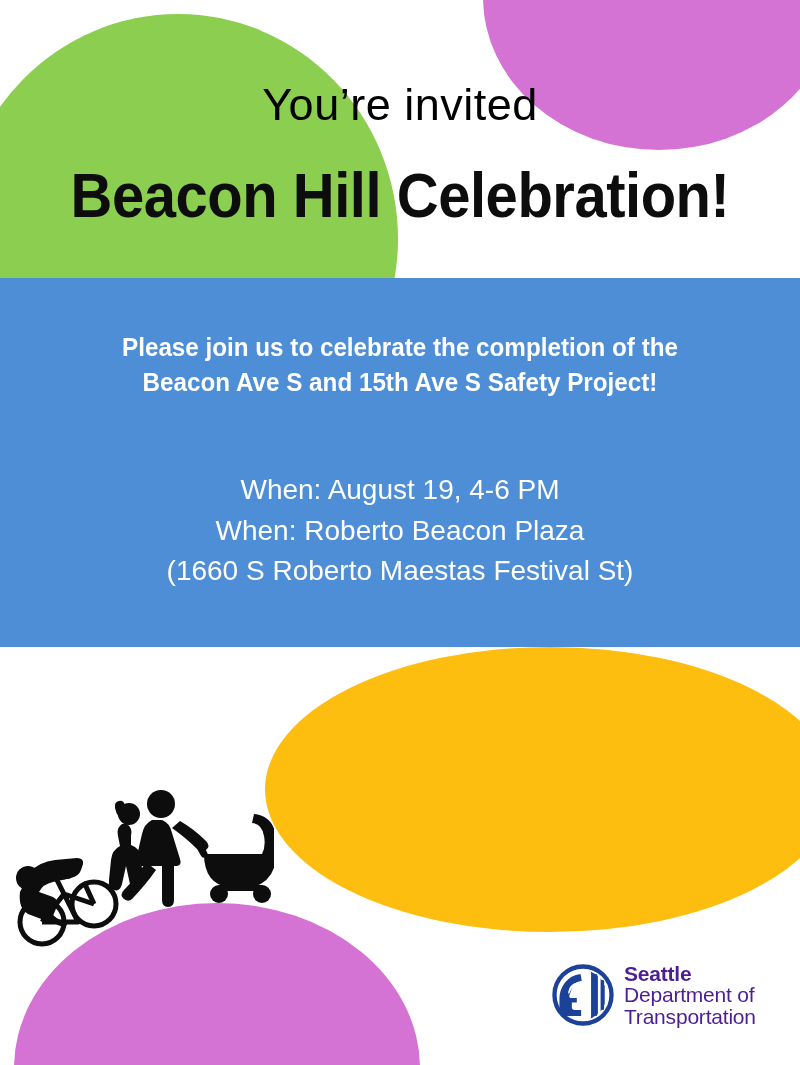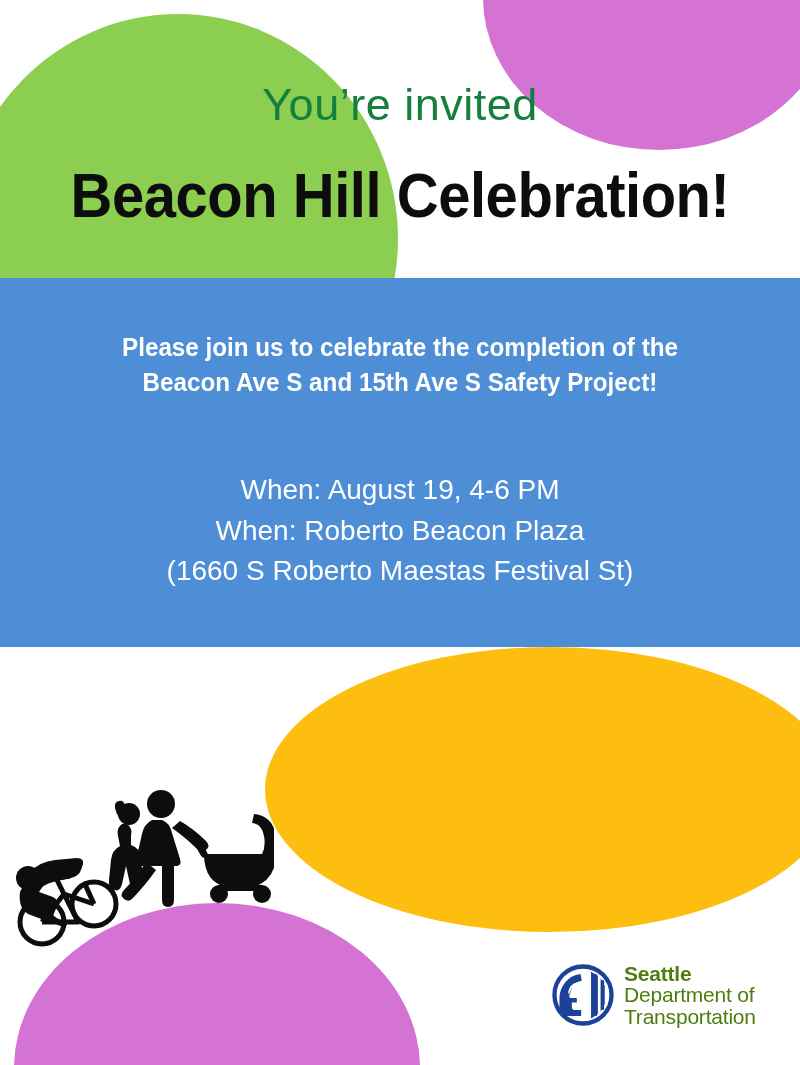--- a/index.html
+++ b/index.html
@@ -68,21 +68,21 @@
   
   #invited-line {
     position: absolute;
     z-index: 5;
     left: 0;
     top: 82px;
     width: 800px;
     text-align: center;
     font-size: 45px;
     line-height: 1;
-    color: #15803d;
+    color: #000000;
     font-weight: 400;
     letter-spacing: 0.5px;
   }
   #headline {
     position: absolute;
     z-index: 5;
     left: 0;
     top: 162px;
     width: 800px;
     text-align: center;
@@ -155,21 +155,21 @@
     left: 552px;
     top: 957px;
     width: 232px;
     height: 76px;
     display: flex;
     align-items: center;
     gap: 10px;
   }
   #sdot-emblem { width: 62px; height: 62px; flex: 0 0 auto; }
   #sdot-wordmark {
-    color: #4d7c0f;
+    color: #4c1d95;
     line-height: 1.02;
     font-size: 21px;
     letter-spacing: -0.2px;
   }
   #sdot-wordmark .w1 { font-weight: 700; display: block; }
   #sdot-wordmark .w2 { font-weight: 400; display: block; }
   #sdot-wordmark .w3 { font-weight: 400; display: block; text-align: center; }
 </style>
 </head>
 <body>

